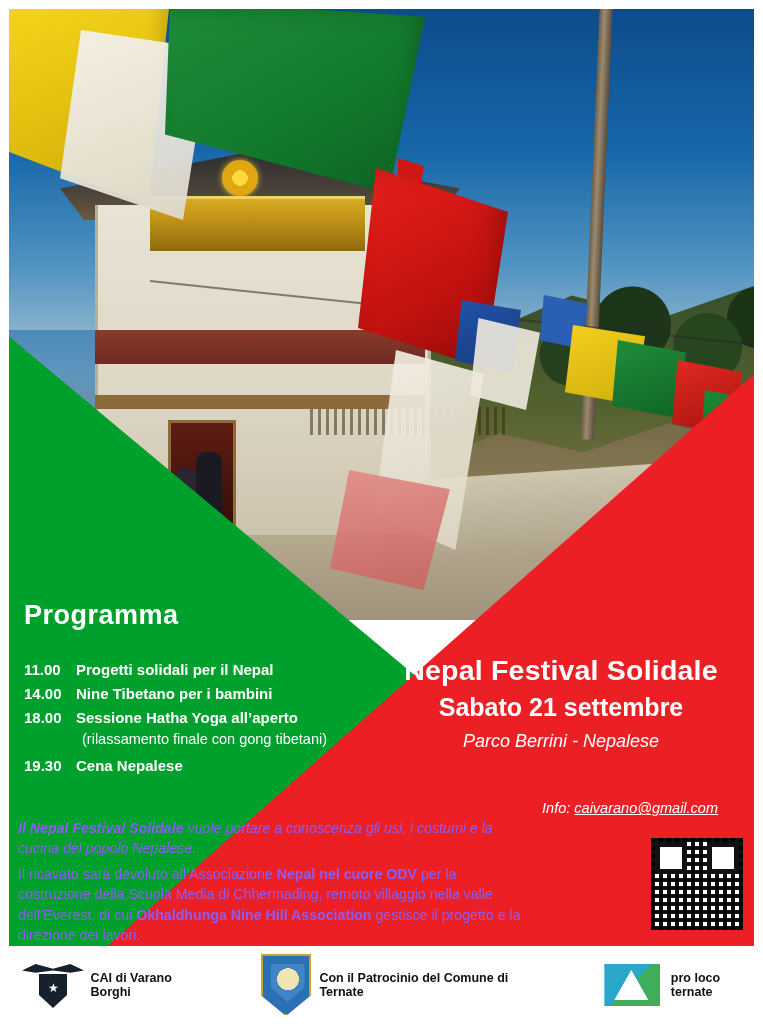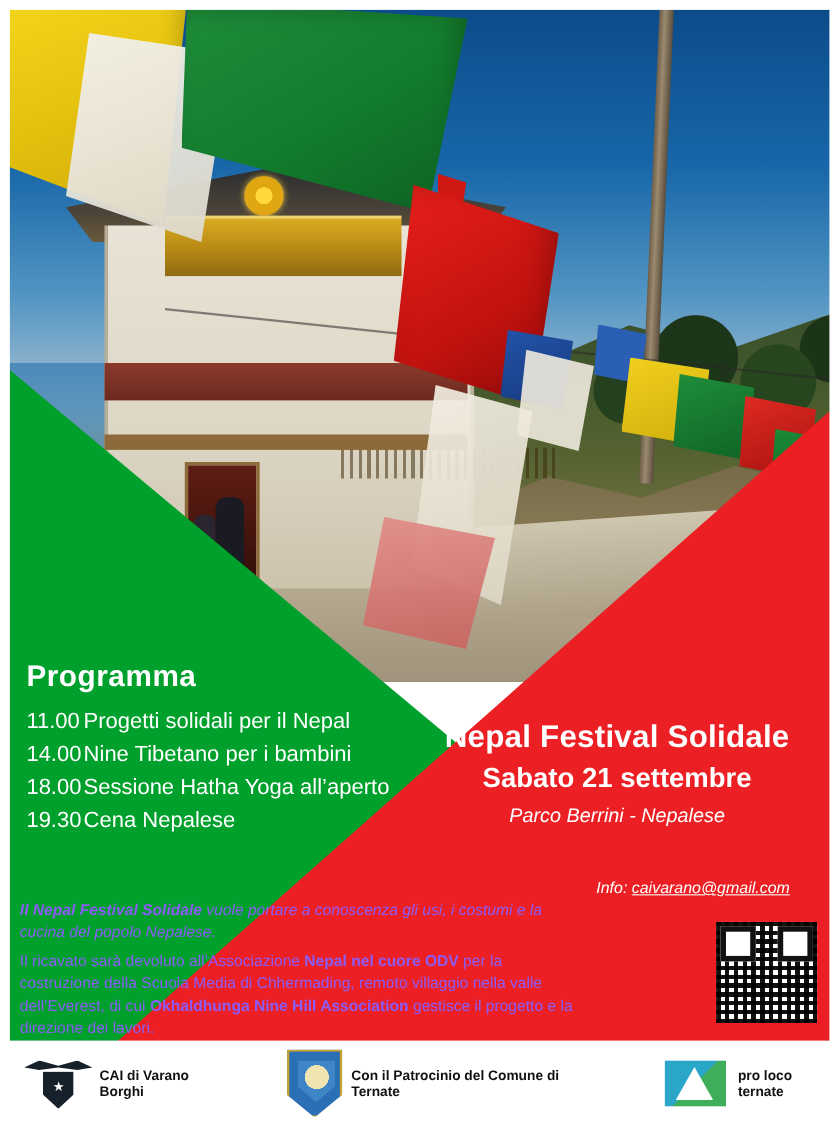--- a/index.html
+++ b/index.html
@@ -251,25 +251,25 @@
   .programma-block {
     position: absolute;
     left: 24px; top: 600px;
     width: 430px;
     color: #ffffff;
   }
   .programma-title {
     font-size: 27px;
     font-weight: bold;
     letter-spacing: .5px;
-    margin-bottom: 14px;
+    margin-bottom: 30px;
   }
   .prog-item {
-    font-size: 20px;
-    font-weight: normal;
+    font-size: 15px;
+    font-weight: bold;
     margin-bottom: 7px;
     white-space: nowrap;
   }
   .prog-time { display: inline-block; min-width: 52px; }
   .prog-note {
     font-size: 14.5px;
     font-weight: normal;
     margin: -2px 0 10px 58px;
   }
 
@@ -462,20 +462,21 @@
       <span class="prog-time">11.00</span><span>Progetti solidali per il Nepal</span>
     </div>
 
     <div class="prog-item">
       <span class="prog-time">14.00</span><span>Nine Tibetano per i bambini</span>
     </div>
 
     <div class="prog-item">
       <span class="prog-time">18.00</span><span>Sessione Hatha Yoga all’aperto</span>
     </div>
+    <div class="prog-note">(rilassamento finale con gong  tibetani)</div>
 
     <div class="prog-item">
       <span class="prog-time">19.30</span><span>Cena Nepalese</span>
     </div>
   </div>
 
   <div class="event-block">
     <div class="event-title">Nepal Festival Solidale</div>
     <div class="event-date">Sabato 21 settembre</div>
     <div class="event-place">Parco Berrini - Nepalese</div>

